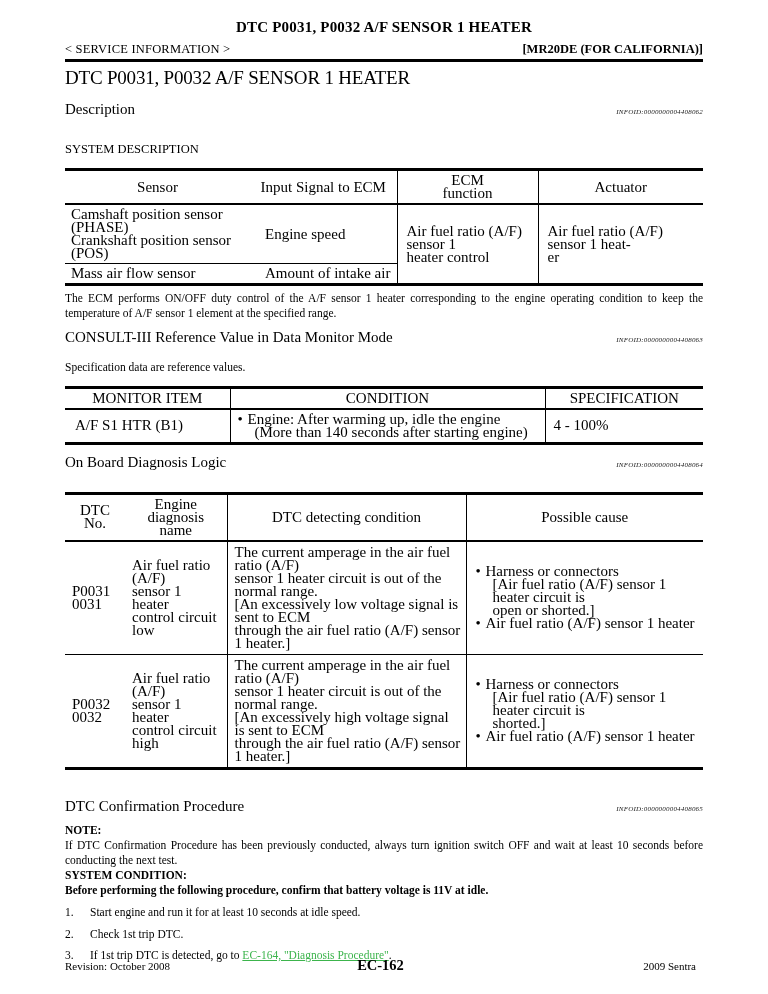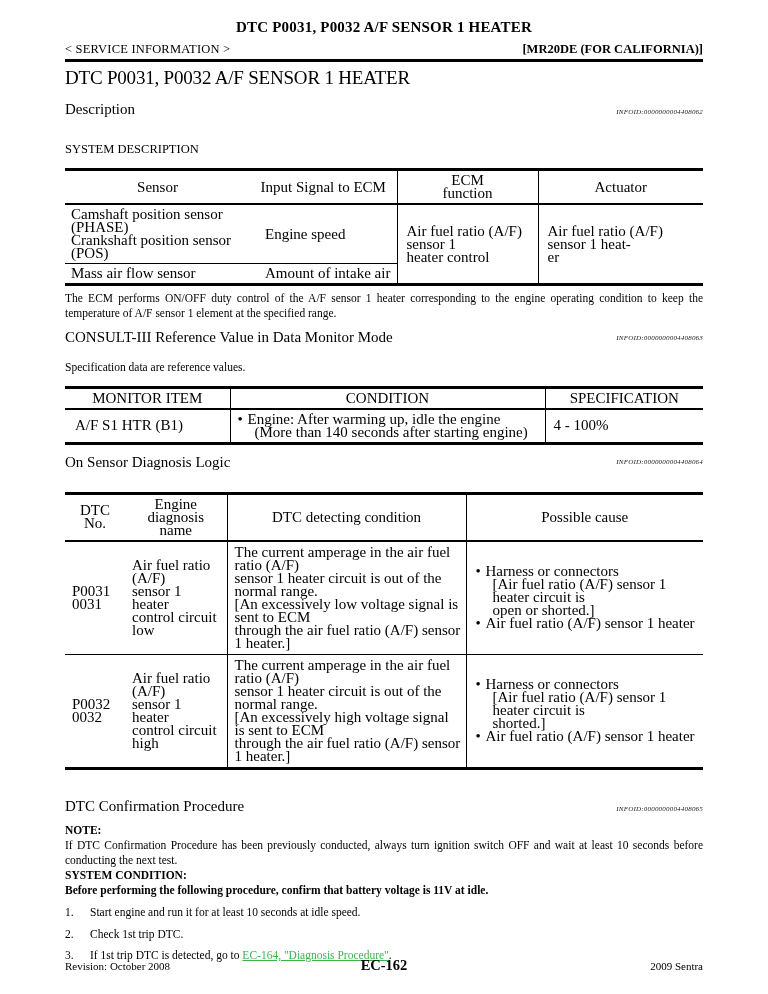--- a/index.html
+++ b/index.html
@@ -52,25 +52,25 @@
 
   .note-block { margin-top:8px; font-size:11.5px; line-height:15px; }
   .note-block .just { text-align:justify; }
   .bold { font-weight:bold; }
 
   .steps { margin-top:4px; }
   .step { display:flex; margin-top:7.5px; font-size:11.5px; line-height:14px; }
   .step-num { width:25px; flex:0 0 25px; }
   .link { text-decoration:underline; cursor:pointer; }
 
-  .footer { position:absolute; left:65px; right:65px; bottom:20px; display:grid; grid-template-columns:1fr auto 1fr; align-items:baseline; font-size:11px; }
+  .footer { position:absolute; left:65px; right:72px; bottom:20px; display:grid; grid-template-columns:1fr auto 1fr; align-items:baseline; font-size:11px; }
   .footer-center { font-size:14.5px; font-weight:bold; text-align:right; }
   .footer-right { text-align:right; }
 
-  .mt12 { margin-top:12px; } .mt9 { margin-top:9px;align-items:center; } .mt13 { margin-top:28px; }
+  .mt12 { margin-top:12px; } .mt9 { margin-top:9px; } .mt13 { margin-top:28px; }
   .mt5 { margin-top:5px; } .mt14 { margin-top:14px; }
 </style>
 </head>
 <body>
 
 <div class="page">
   <div class="content">
 
     <div class="running-title">DTC P0031, P0032 A/F SENSOR 1 HEATER</div>
 
@@ -152,21 +152,21 @@
               <span>Engine: After warming up, idle the engine</span>
               <div class="sub">(More than 140 seconds after starting engine)</div>
             </div>
           </td>
           <td class="bl spec">4 - 100%</td>
         </tr>
       </tbody>
     </table>
 
     <div class="sec-row mt9">
-      <span class="sec-heading">On Sensor Diagnosis Logic</span>
+      <span class="sec-heading">On Board Diagnosis Logic</span>
       <span class="infoid">INFOID:0000000004408064</span>
     </div>
 
     <table class="t3">
       <colgroup>
           <col style="width:60px">
           <col style="width:102px">
           <col style="width:239px">
           <col style="width:237px">
         </colgroup>

